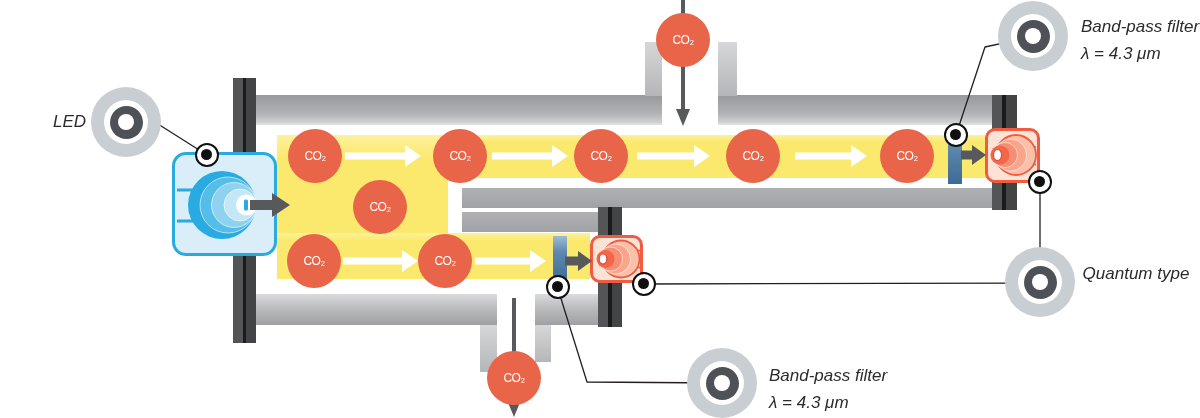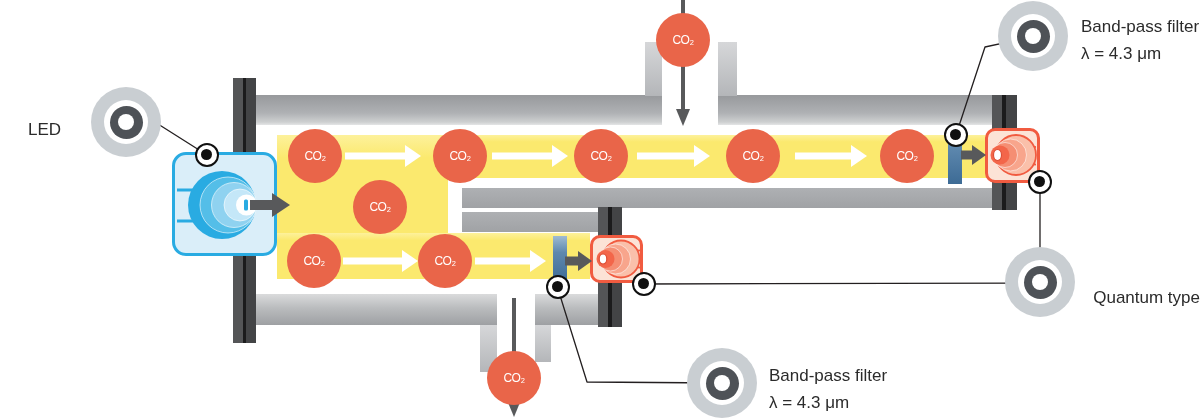--- a/index.html
+++ b/index.html
@@ -28,21 +28,21 @@
   .marker .c{width:16px;height:16px;border-radius:50%;background:#fff;}
   
   .target{width:20px;height:20px;margin:-12.5px 0 0 -12.5px;border-radius:50%;background:#fff;
           border:2.5px solid #101010;display:flex;align-items:center;justify-content:center;}
   .target .dot{width:11px;height:11px;border-radius:50%;background:#101010;}
   
   .ledbox{background:#DAEEF9;border:3px solid #29ABE2;border-radius:14px;}
   .detbox{background:#FCE3D6;border:3px solid #F15B40;border-radius:10px;}
   .fbar{background:linear-gradient(180deg,#9FBBD2,#5E88AE 35%,#3D6B95);}
   
-  .lbl{font-size:17px;line-height:27px;white-space:nowrap;}
+  .lbl{font-size:17px;line-height:27px;white-space:nowrap;font-style:italic;}
   svg{display:block;}
 </style>
 </head>
 <body>
 
 <div id="stage">
 
   <div class="abs wallT" style="left:254px;top:95px;width:408px;height:30px;"></div>
   <div class="abs wallT" style="left:718px;top:95px;width:275px;height:30px;"></div>
   <div class="abs wallB" style="left:254px;top:294px;width:243px;height:31px;"></div>
@@ -206,28 +206,28 @@
       </div>
     </div>
   <div class="abs marker" style="left:1040px;top:282px;">
       <div class="w">
         <div class="d">
           <div class="c"></div>
         </div>
       </div>
     </div>
 
-  <div class="abs lbl" style="left:28px;top:120px;width:58px;text-align:left;line-height:20px;">
+  <div class="abs lbl" style="left:28px;top:112px;width:58px;text-align:right;line-height:20px;">
     <span>LED</span>
   </div>
   <div class="abs lbl" style="left:1081px;top:13px;">
     <div>Band-pass filter</div>
     <div>λ = 4.3 μm</div>
   </div>
   <div class="abs lbl" style="left:769px;top:362px;">
     <div>Band-pass filter</div>
     <div>λ = 4.3 μm</div>
   </div>
-  <div class="abs lbl" style="left:1072px;top:262px;width:128px;text-align:right;line-height:24px;margin-top:24px;">
+  <div class="abs lbl" style="left:1072px;top:262px;width:128px;text-align:center;line-height:24px;">
     <div>Quantum type</div>
   </div>
 
 </div>
 
 </body></html>

